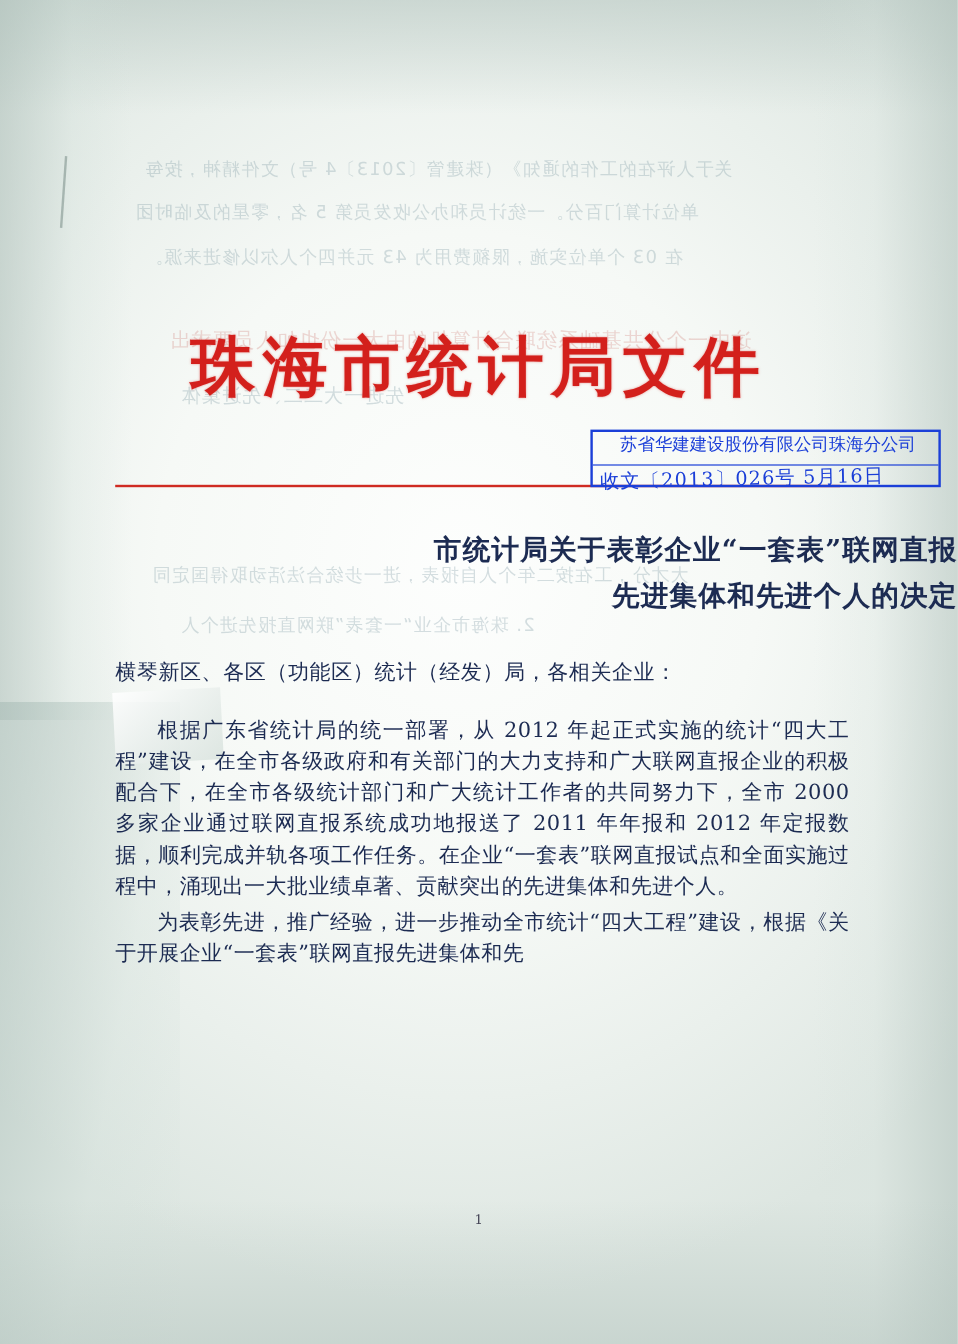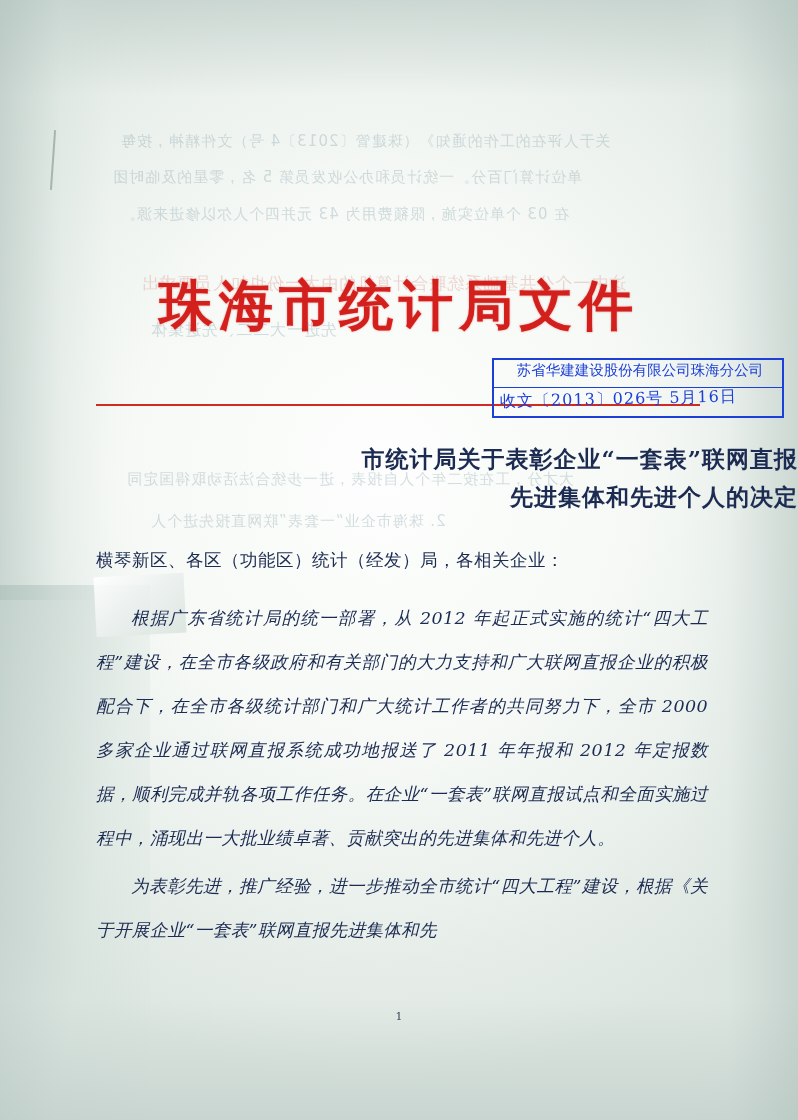--- a/index.html
+++ b/index.html
@@ -91,21 +91,21 @@
   .redline {
     position: absolute;
     left: 96px; top: 404px; width: 604px; height: 2px;
     background: #cf2b22;
   }
 
   
   .stamp {
     position: absolute;
     left: 492px; top: 358px;
-    width: 292px; height: 60px;
+    width: 292px; height: 48px;
     border: 2px solid #1b3fd8;
     box-sizing: border-box;
     color: #1b3fd8;
   }
   .stamp-line1 {
     position: absolute;
     left: 2px; top: 1px; width: 288px;
     text-align: center;
     font-size: 14.5px;
     font-family: "DejaVu Sans", "Liberation Sans", sans-serif;
@@ -147,25 +147,24 @@
     font-family: "DejaVu Serif", "Liberation Serif", serif;
     font-size: 17.5px;
     letter-spacing: 0.5px;
     color: #1c2b52;
   }
   .body {
     position: absolute;
     left: 96px; top: 596px; width: 612px;
     font-family: "DejaVu Serif", "Liberation Serif", serif;
     font-size: 17.5px;
-    line-height: 44px;
+    line-height: 26px;
     color: #1c2b52;
     text-align: justify;
     text-justify: inter-character;
-    font-style: italic;
   }
   .body p {
     margin: 0 0 0 0;
     text-indent: 2em;
     letter-spacing: 0.4px;
   }
   .body p + p { margin-top: 4px; }
 
   .pagenum {
     position: absolute;

